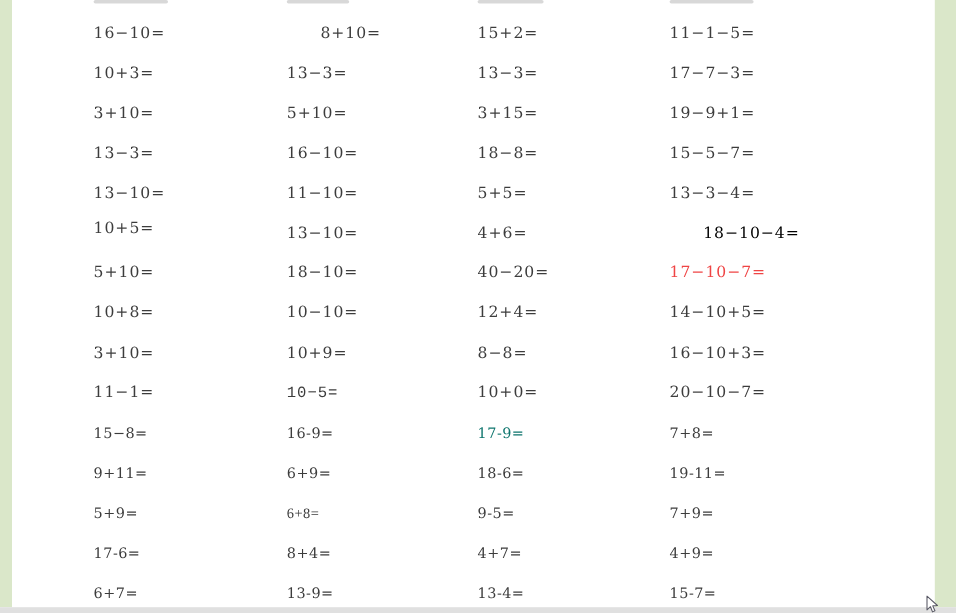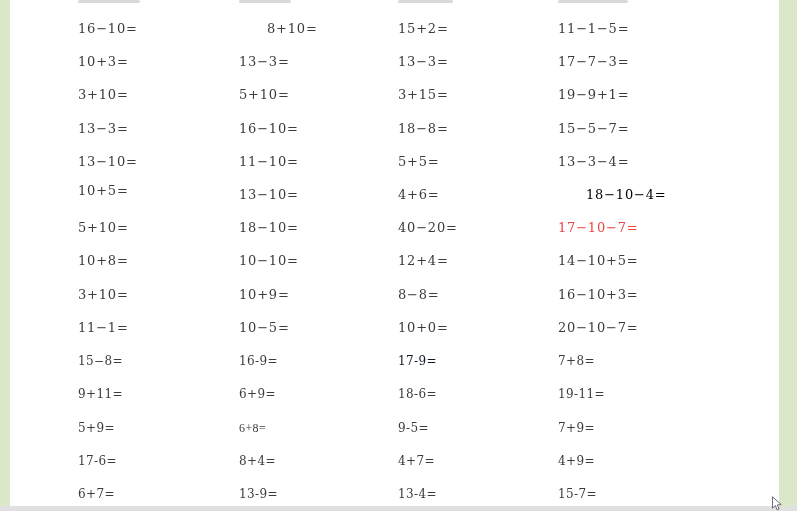--- a/index.html
+++ b/index.html
@@ -85,26 +85,26 @@
       <span class="eq large" style="left: 558px; top: 217.26px; color: #ef4444;">17−10−7=</span>
       <span class="eq large" style="left: 78px; top: 250.47px; color: rgb(60, 60, 60);">10+8=</span>
       <span class="eq large" style="left: 239px; top: 250.47px; color: rgb(60, 60, 60);">10−10=</span>
       <span class="eq large" style="left: 398px; top: 250.47px; color: rgb(60, 60, 60);">12+4=</span>
       <span class="eq large" style="left: 558px; top: 250.47px; color: rgb(60, 60, 60);">14−10+5=</span>
       <span class="eq large" style="left: 78px; top: 283.68px; color: rgb(60, 60, 60);">3+10=</span>
       <span class="eq large" style="left: 239px; top: 283.68px; color: rgb(60, 60, 60);">10+9=</span>
       <span class="eq large" style="left: 398px; top: 283.68px; color: rgb(60, 60, 60);">8−8=</span>
       <span class="eq large" style="left: 558px; top: 283.68px; color: rgb(60, 60, 60);">16−10+3=</span>
       <span class="eq large" style="left: 78px; top: 316.89px; color: rgb(60, 60, 60);">11−1=</span>
-      <span class="eq large" style="left: 239px; top: 316.89px; color: rgb(60, 60, 60);">10−5=</span>
+      <span class="eq large" style="left: 239px; top: 316.89px; color: rgb(60, 60, 60); font-family: Liberation Mono, monospace;">10−5=</span>
       <span class="eq large" style="left: 398px; top: 316.89px; color: rgb(60, 60, 60);">10+0=</span>
       <span class="eq large" style="left: 558px; top: 316.89px; color: rgb(60, 60, 60);">20−10−7=</span>
       <span class="eq small" style="left: 78px; top: 350.1px; color: rgb(60, 60, 60);">15−8=</span>
       <span class="eq small" style="left: 239px; top: 350.1px; color: rgb(60, 60, 60);">16-9=</span>
-      <span class="eq small" style="left: 398px; top: 350.1px; color: #0f172a; text-align: right;">17-9=</span>
+      <span class="eq small" style="left: 398px; top: 350.1px; color: #0f766e; text-align: right;">17-9=</span>
       <span class="eq small" style="left: 558px; top: 350.1px; color: rgb(60, 60, 60);">7+8=</span>
       <span class="eq small" style="left: 78px; top: 383.31px; color: rgb(60, 60, 60); text-align: center;">9+11=</span>
       <span class="eq small" style="left: 239px; top: 383.31px; color: rgb(60, 60, 60);">6+9=</span>
       <span class="eq small" style="left: 398px; top: 383.31px; color: rgb(60, 60, 60);">18-6=</span>
       <span class="eq small" style="left: 558px; top: 383.31px; color: rgb(60, 60, 60);">19-11=</span>
       <span class="eq small" style="left: 78px; top: 416.52px; color: rgb(60, 60, 60); text-align: right;">5+9=</span>
       <span class="eq small" style="left: 239px; top: 416.52px; color: rgb(60, 60, 60); font-family: Liberation Serif, serif;">6+8=</span>
       <span class="eq small" style="left: 398px; top: 416.52px; color: rgb(60, 60, 60);">9-5=</span>
       <span class="eq small" style="left: 558px; top: 416.52px; color: rgb(60, 60, 60);">7+9=</span>
       <span class="eq small" style="left: 78px; top: 449.73px; color: rgb(60, 60, 60);">17-6=</span>

